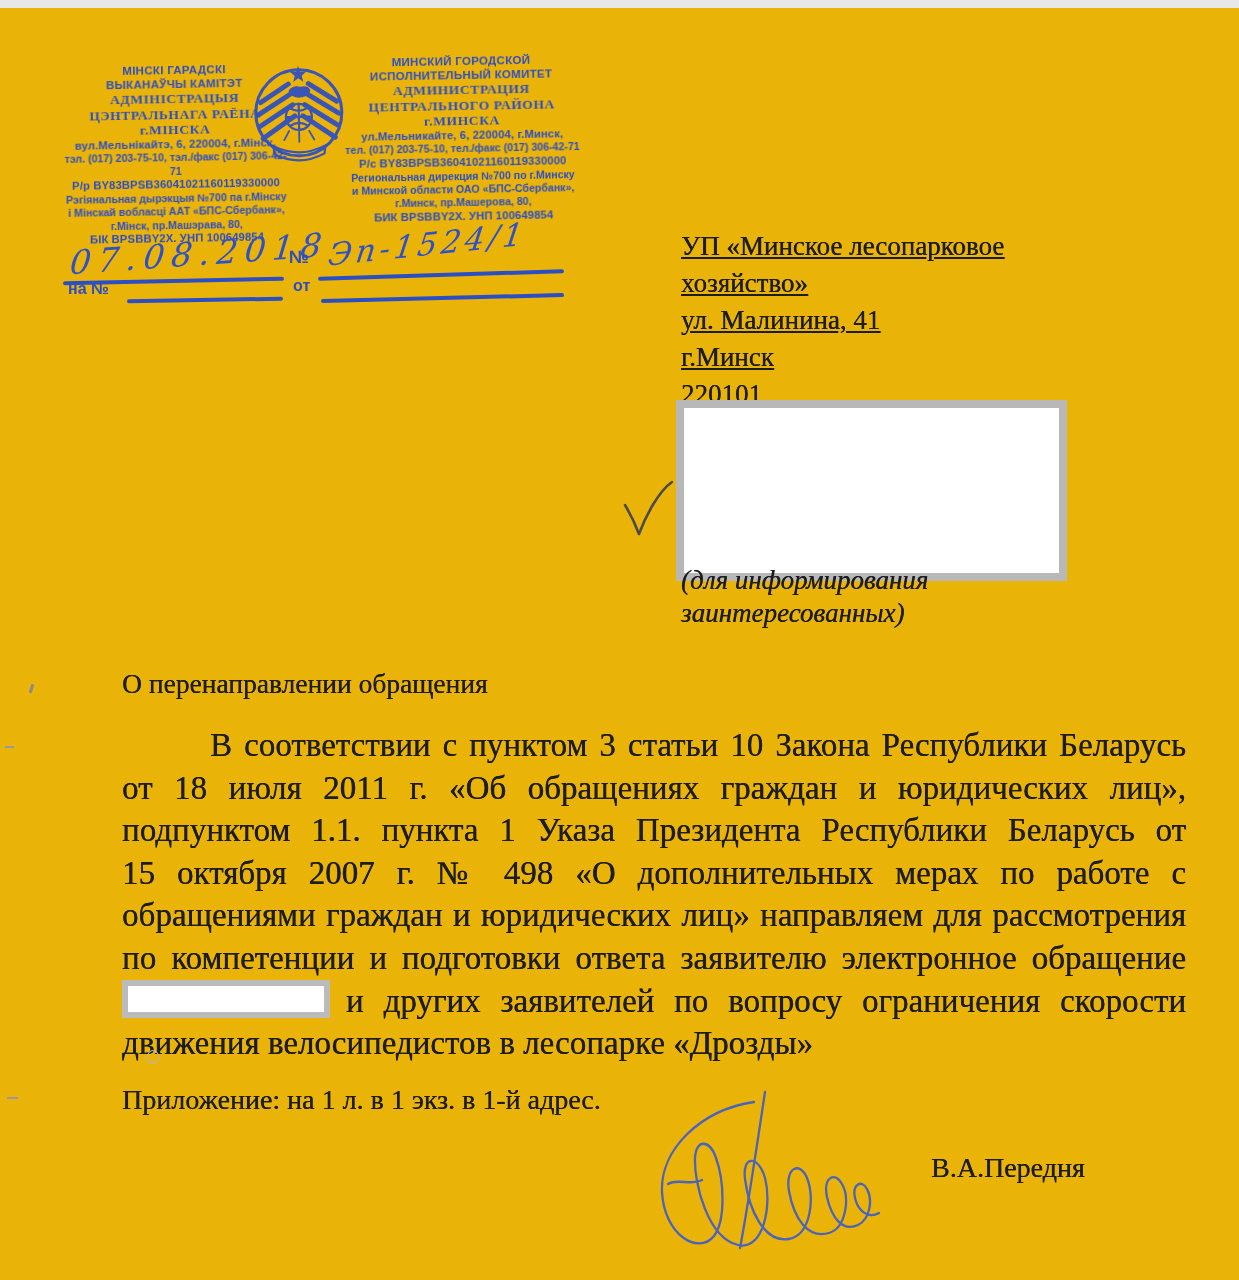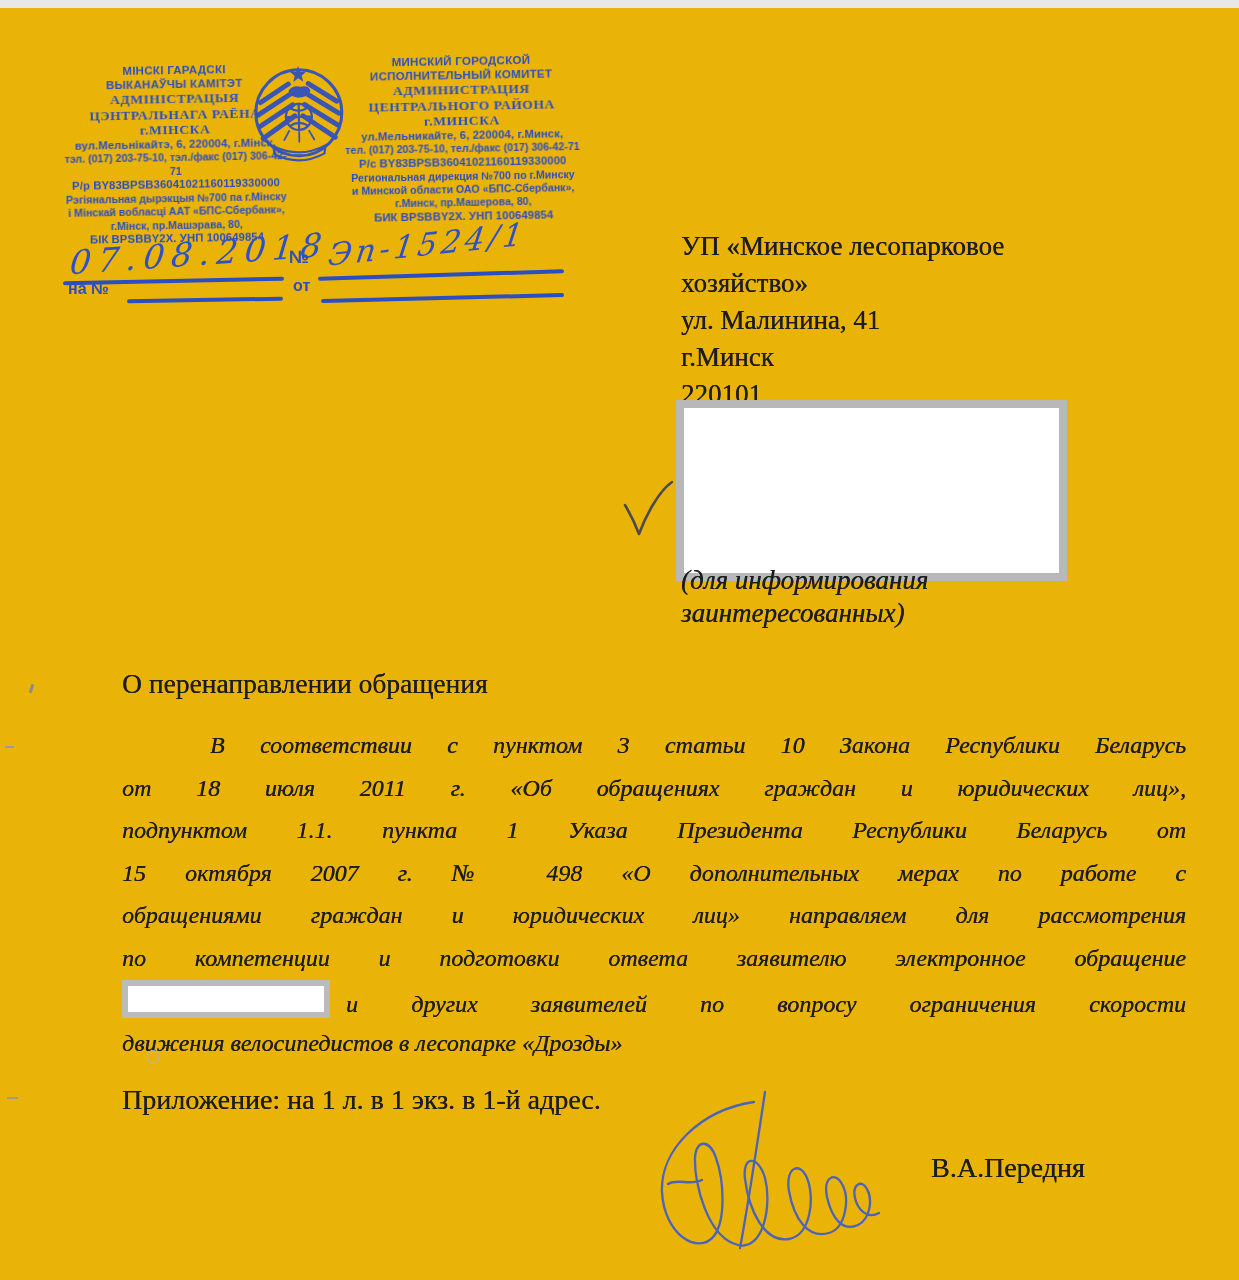--- a/index.html
+++ b/index.html
@@ -30,32 +30,32 @@
   .rule-2{left:318px;top:265px;width:246px;transform:rotate(-1.8deg);}
   .rule-3{left:127px;top:290px;width:156px;transform:rotate(-1deg);}
   .rule-4{left:321px;top:288px;width:243px;transform:rotate(-1.4deg);}
   .ref-label{position:absolute;color:#2b4ec5;font-family:"Liberation Sans",sans-serif;
     font-weight:700;filter:blur(.2px);}
   .lbl-no{left:289px;top:239px;font-size:18px;}
   .lbl-onno{left:68px;top:272px;font-size:16px;}
   .lbl-ot{left:293px;top:269px;font-size:16px;}
   
   .recipient{position:absolute;left:681px;top:220px;font-size:27px;line-height:37px;
-    text-shadow:.35px 0 0 currentColor;}
+    text-shadow:.35px 0 0 currentColor;text-decoration:underline;}
   
   .redact-big{position:absolute;left:676px;top:392px;width:391px;height:181px;
     border:8px solid #b8b8b8;background:#ffffff;box-sizing:border-box;}
   .checkmark{position:absolute;left:620px;top:470px;}
   .fwd-note{position:absolute;left:681px;top:556px;font-size:27px;line-height:33px;
     text-shadow:.35px 0 0 currentColor;font-style:italic;}
   
   .subject{position:absolute;left:122px;top:660px;font-size:27.5px;
     text-shadow:.3px 0 0 currentColor;text-align:right;}
-  .body-par{position:absolute;left:122px;top:716px;width:1064px;font-size:24px;
-    text-shadow:.35px 0 0 currentColor;font-style:italic;}
+  .body-par{position:absolute;left:122px;top:716px;width:1064px;font-size:33px;
+    text-shadow:.35px 0 0 currentColor;}
   .bl{height:42.6px;line-height:42.6px;text-align:justify;text-align-last:justify;white-space:nowrap;}
   .bl-first{text-indent:88px;}
   .bl-last{text-align:center;text-align-last:left;}
   .redact-small{display:inline-block;width:196px;height:26px;border:6px solid #bbbbbb;
     background:#fff;vertical-align:-6px;margin-right:16px;}
   .attachment{position:absolute;left:122px;top:1076px;font-size:28px;
     text-shadow:.3px 0 0 currentColor;}
   .signer-title{position:absolute;left:122px;top:1146px;font-size:28px;
     text-shadow:.3px 0 0 currentColor;}
   .signer-name{position:absolute;left:931px;top:1144px;font-size:28px;

